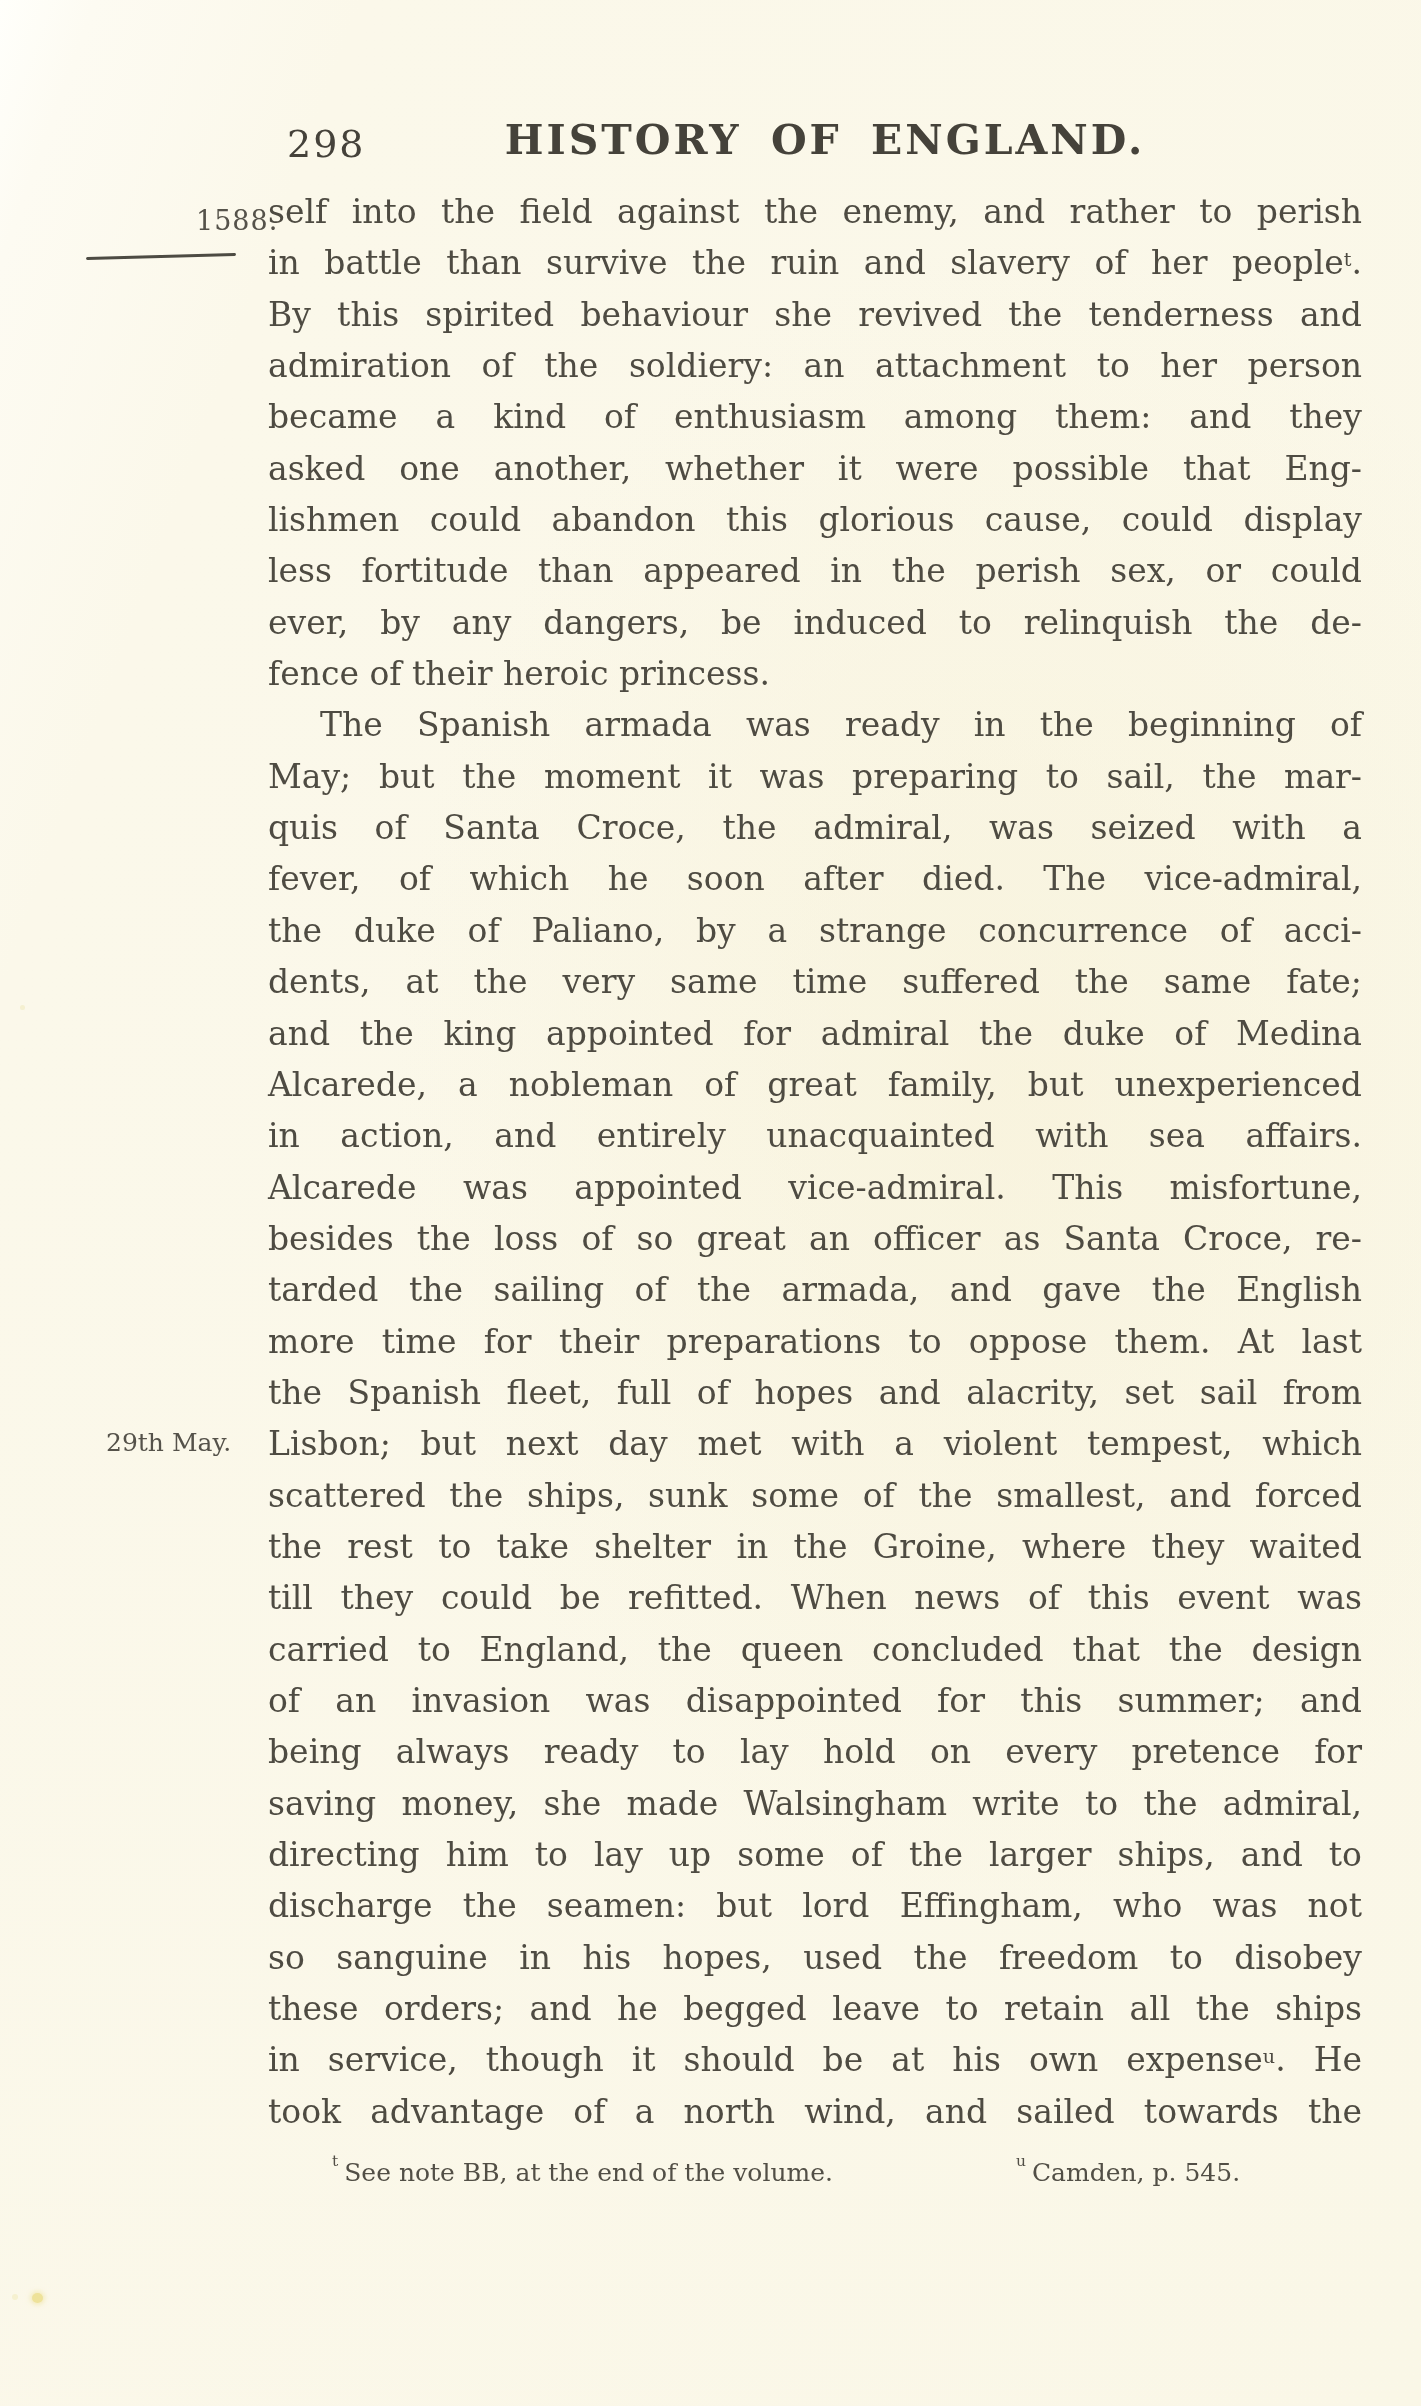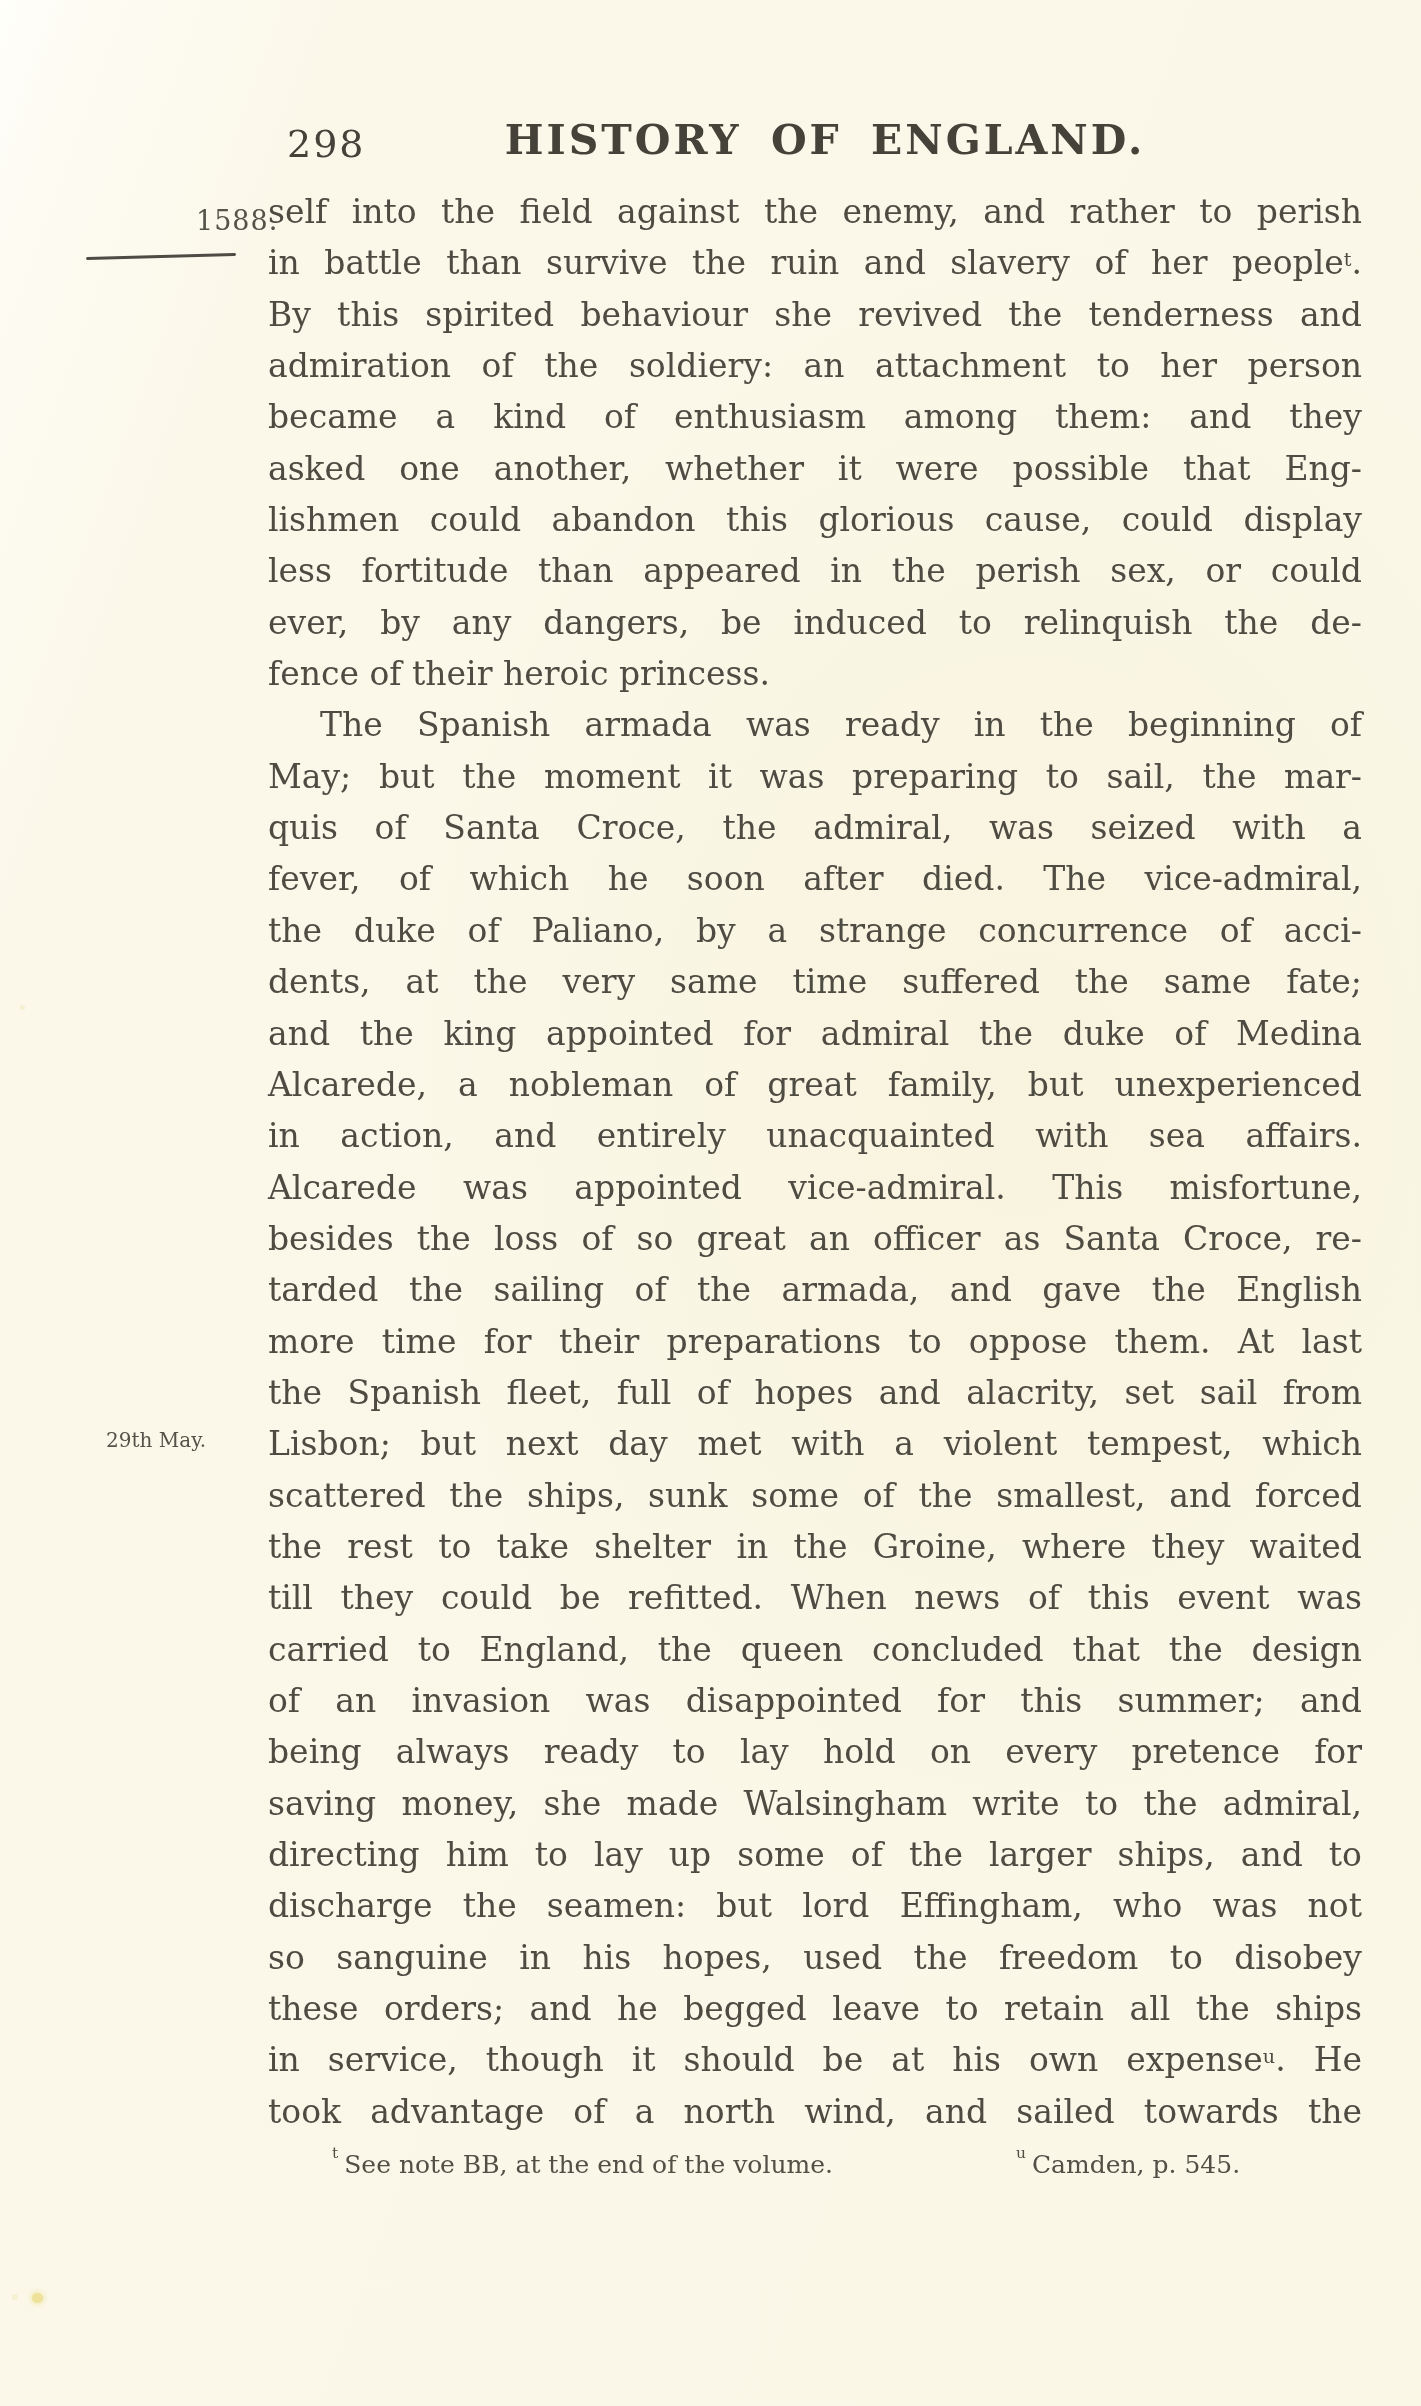--- a/index.html
+++ b/index.html
@@ -30,21 +30,21 @@
   }
   
   .margin-year{
     position:absolute;left:152px;top:205px;font-size:27px;color:#55524a;letter-spacing:1px;margin-left:44px;
   }
   .margin-rule{
     position:absolute;left:86px;top:255px;width:150px;height:3px;
     background:#4d4b43;border-radius:2px;transform:rotate(-1.6deg);
   }
   .margin-date{
-    position:absolute;left:106px;top:1428px;font-size:20px;color:#55524a;
+    position:absolute;left:106px;top:1428px;font-size:25px;color:#55524a;
   }
   
   .body-text{
     position:absolute;left:268px;top:186px;width:1094px;
     font-size:33px;color:var(--ink);
   }
   .text-line{
     height:51.35px;line-height:51.35px;
     text-align:justify;text-align-last:justify;
     white-space:normal;overflow:visible;
@@ -53,21 +53,21 @@
   .text-line.indent{padding-left:52px;}
   .text-line sup{
     font-size:0.58em;line-height:0;vertical-align:baseline;
     position:relative;top:-0.45em;letter-spacing:0;
   }
   
   .footnote-area{
     position:absolute;left:268px;top:2150px;width:1094px;height:40px;
     font-size:25px;color:#524f46;
   }
-  .footnote{position:absolute;top:0;white-space:nowrap;}
+  .footnote{position:absolute;top:8px;white-space:nowrap;}
   .footnote-t{left:64px;}
   .footnote-u{left:748px;}
   .footnote sup{font-size:0.62em;position:relative;top:-0.4em;margin-right:6px;}
   
   .speck{position:absolute;border-radius:50%;pointer-events:none;}
   .speck-1{left:32px;top:2293px;width:11px;height:10px;background:#eee29a;box-shadow:0 0 4px 2px rgba(238,226,154,0.55);}
   .speck-2{left:12px;top:2294px;width:6px;height:6px;background:#f3ecc0;opacity:.6;}
   .speck-3{left:20px;top:1005px;width:5px;height:5px;background:#efe7b5;opacity:.5;}
 </style>
 </head>

